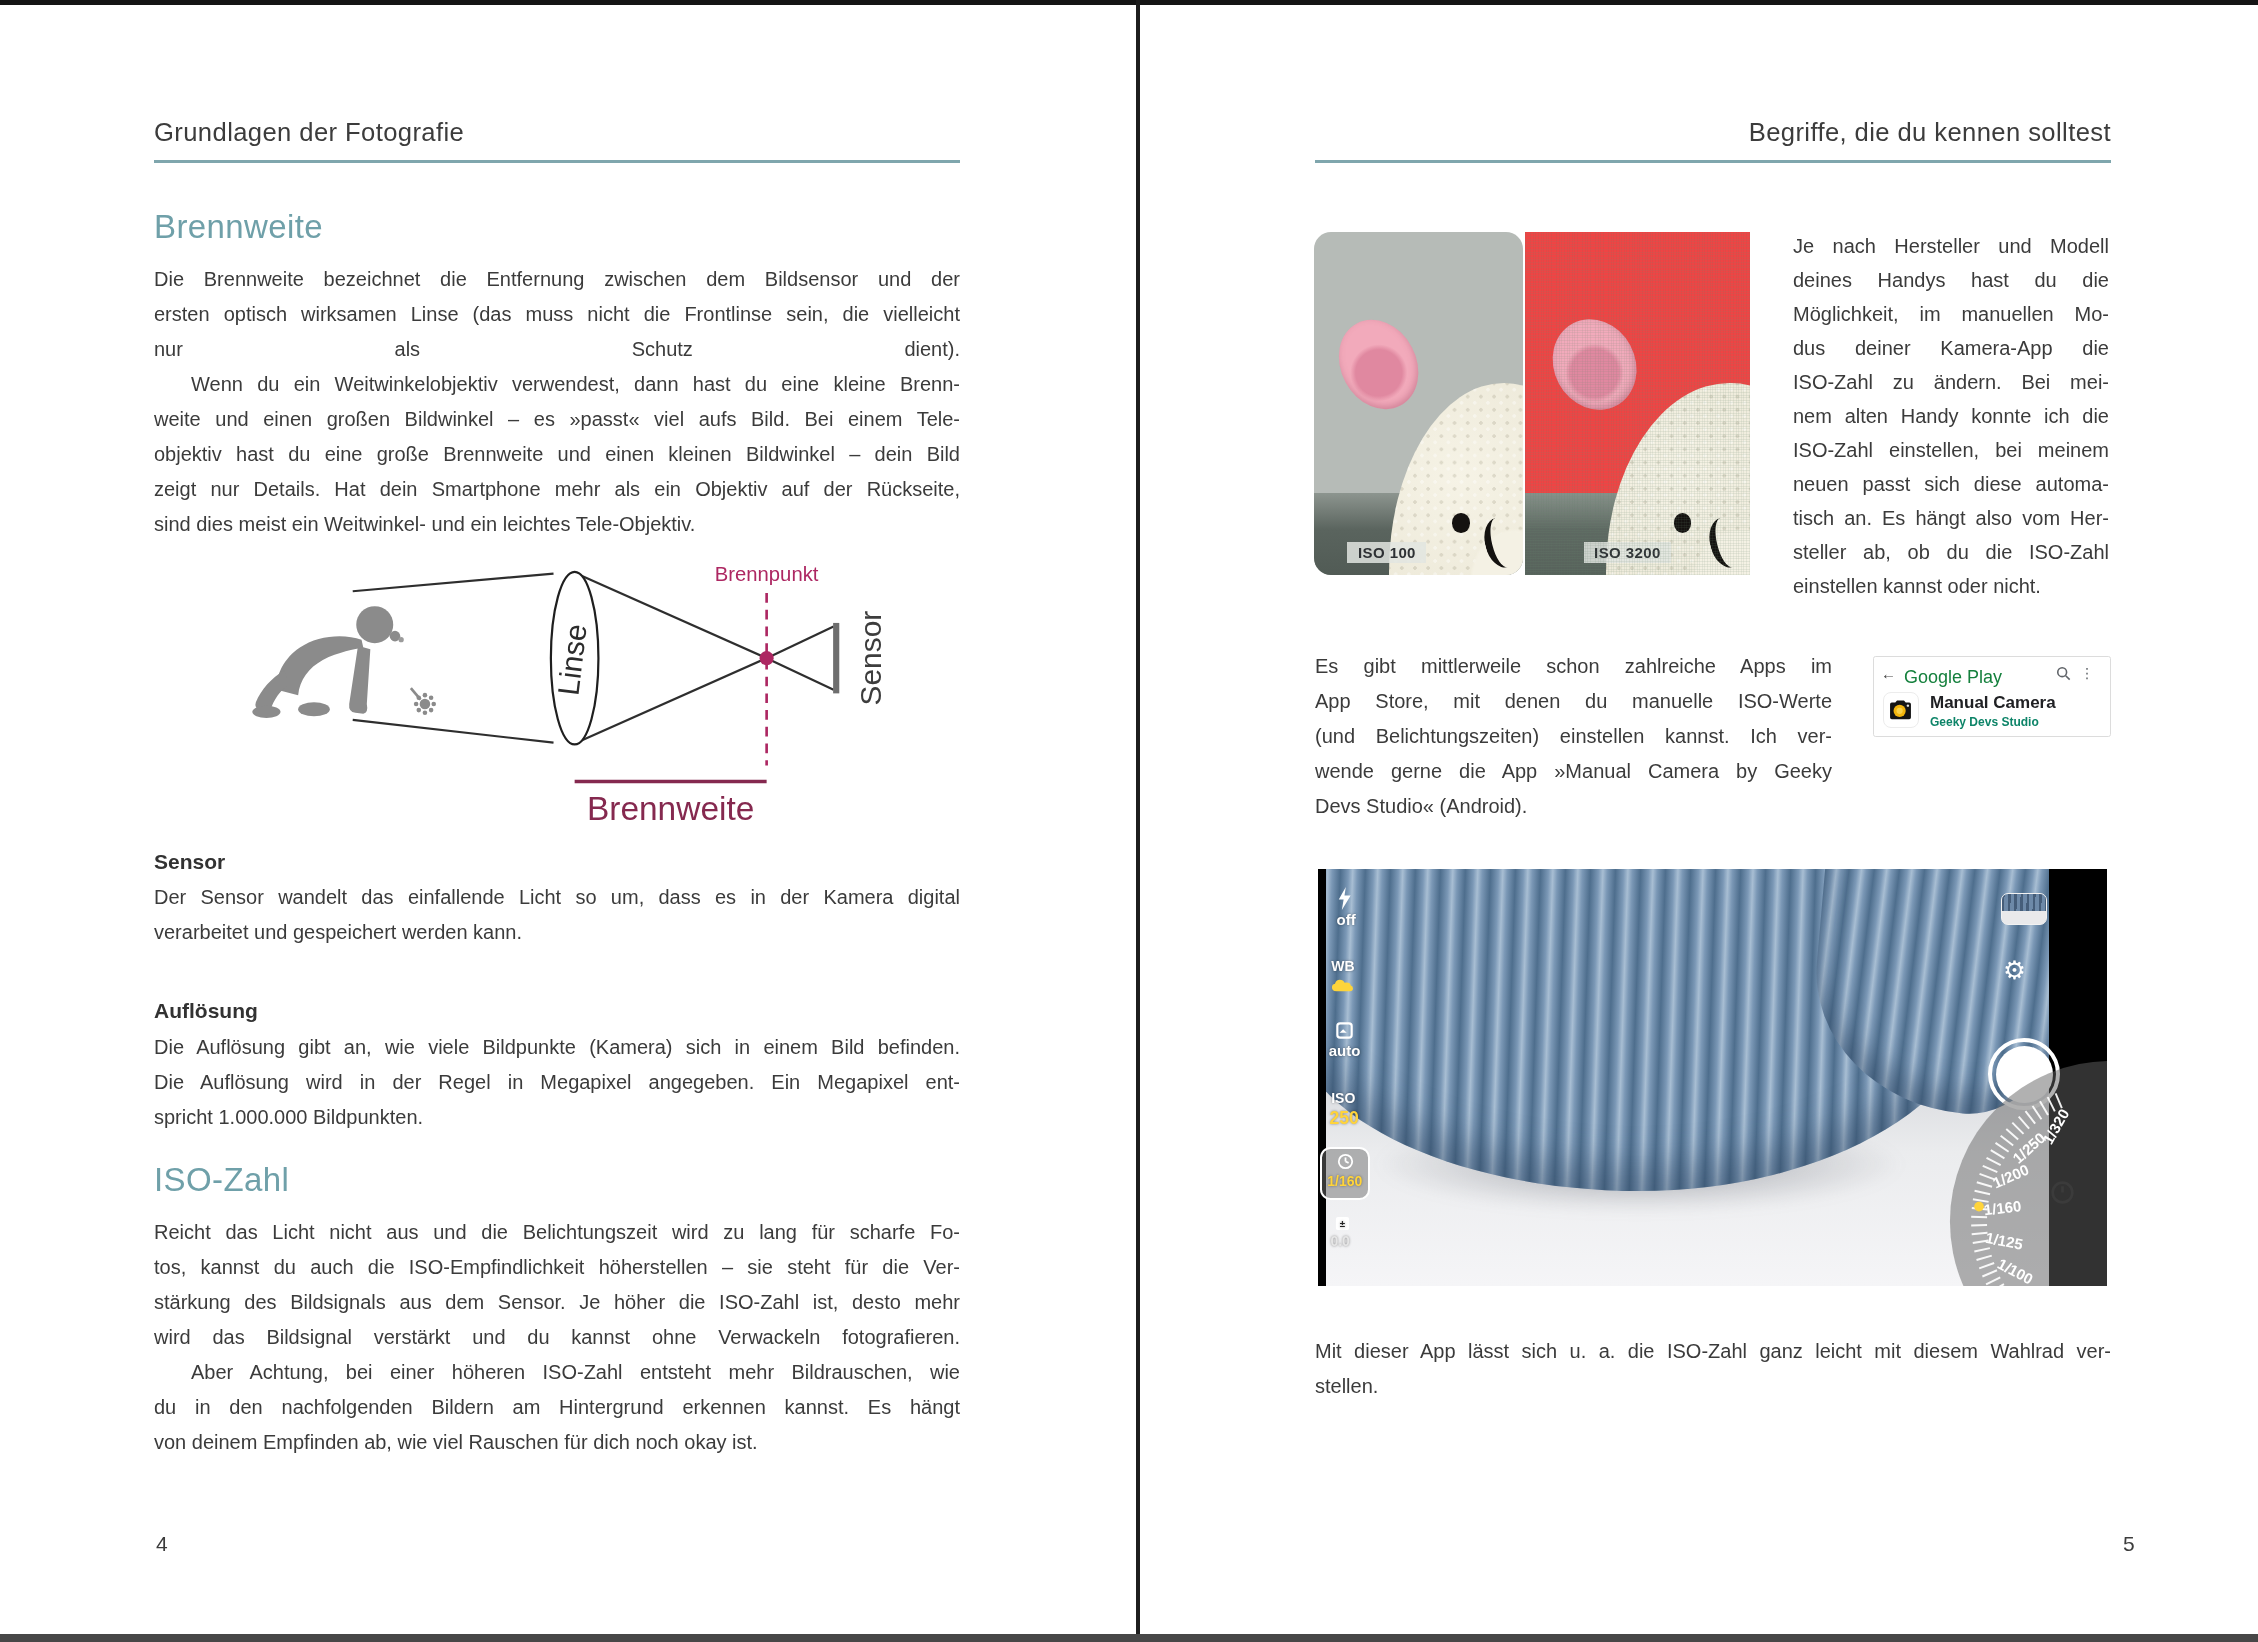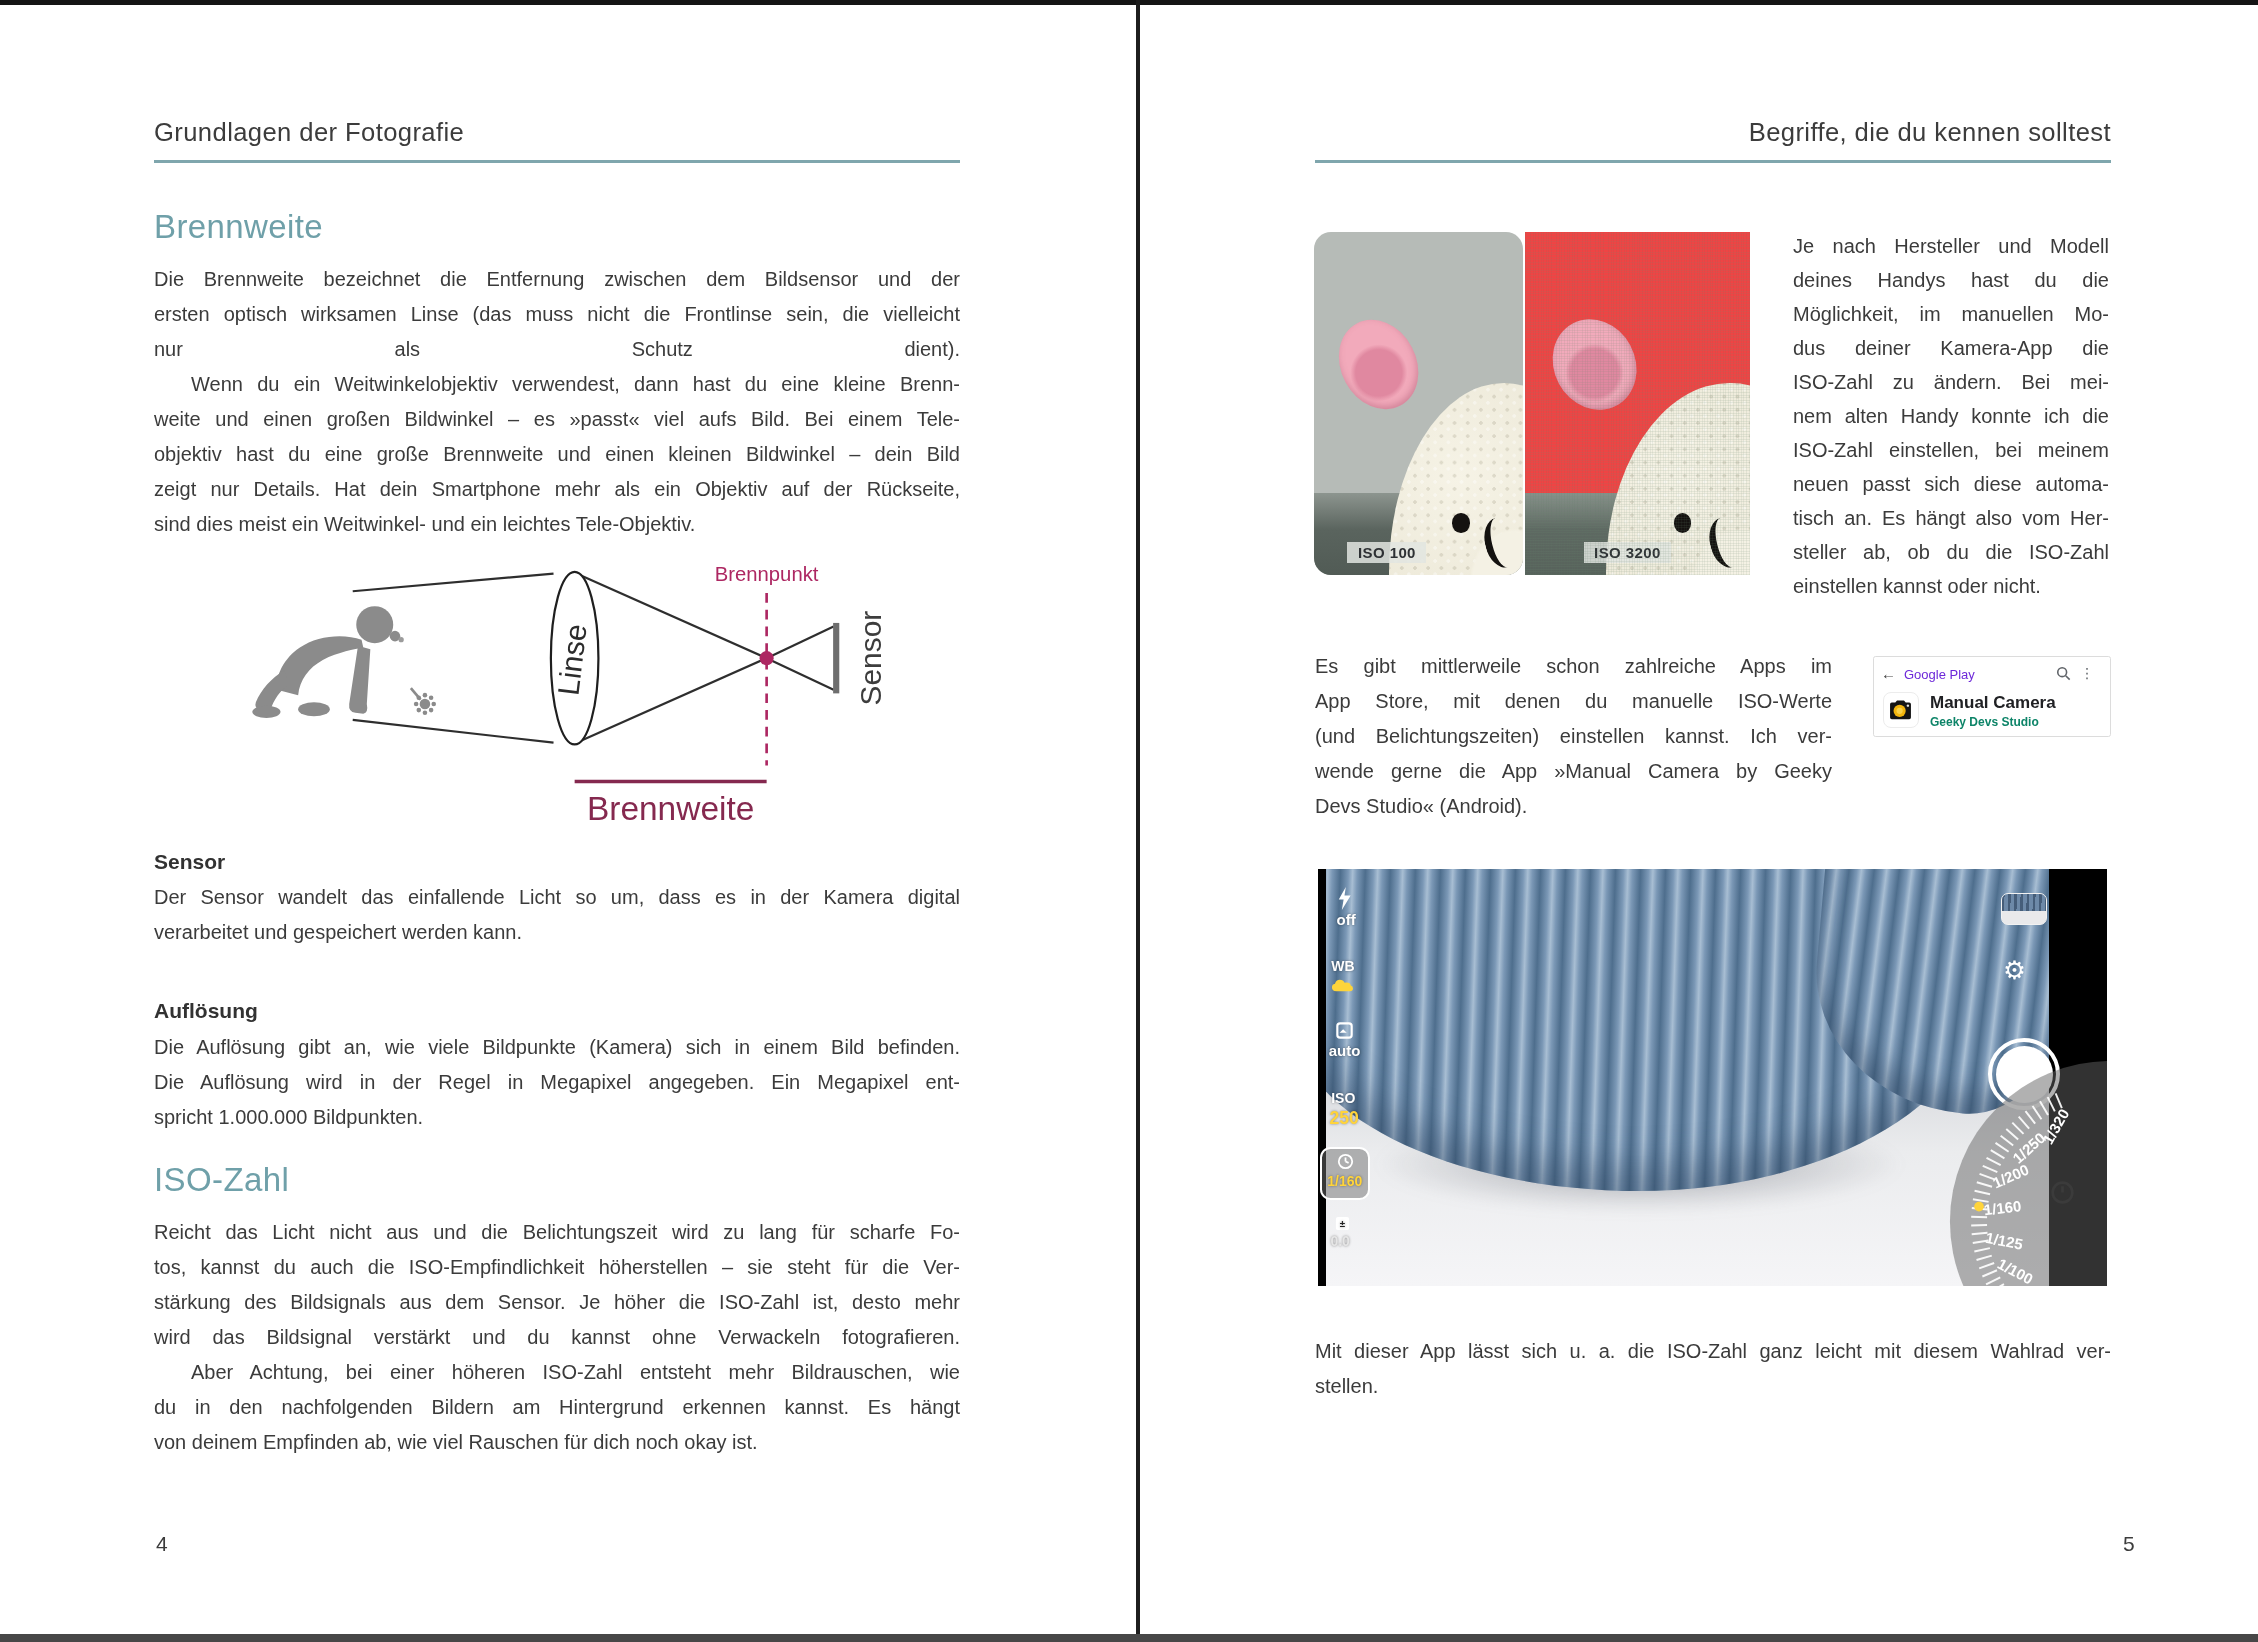--- a/index.html
+++ b/index.html
@@ -48,21 +48,21 @@
     font-size:15px;font-weight:700;color:#2e3134;letter-spacing:0.4px;}
   .photo.noisy::after{content:"";position:absolute;inset:0;opacity:.5;
     background-image:repeating-linear-gradient(0deg,rgba(110,140,115,.25) 0 0.9px,transparent 0.9px 2.6px),
       repeating-linear-gradient(90deg,rgba(90,120,100,.2) 0 0.9px,transparent 0.9px 2.6px);}
 
   
   .playcard{position:absolute;left:1873px;top:656px;width:236px;height:79px;background:#fff;
     border:1.3px solid #dcdcdc;border-radius:2.6px;}
   .pc-row1{position:absolute;left:0;top:7px;width:100%;height:21px;}
   .pc-back{position:absolute;left:7px;top:0.9px;font-size:15px;color:#444;}
-  .pc-store{position:absolute;left:30px;top:2.6px;font-size:13px;color:#6d28d9;}
+  .pc-store{position:absolute;left:30px;top:2.6px;font-size:18px;color:#15803d;}
   .pc-search{position:absolute;right:39px;top:1.8px;}
   .pc-kebab{position:absolute;right:16px;top:0.9px;font-size:14px;color:#5f6368;}
   .pc-appicon{position:absolute;left:8.8px;top:35px;width:34px;height:34px;border:0.9px solid #ececec;
     border-radius:8px;background:#fff;display:flex;align-items:center;justify-content:center;}
   .pc-appname{position:absolute;left:56px;top:36px;font-size:17px;font-weight:700;color:#202124;}
   .pc-dev{position:absolute;left:56px;top:58px;font-size:12px;font-weight:700;color:#0d8468;}
 
   
   .camapp{position:absolute;left:1318px;top:869px;width:789px;height:417px;background:#000;overflow:hidden;}
   .camphoto{position:absolute;left:8px;top:0;width:723px;height:417px;overflow:hidden;

